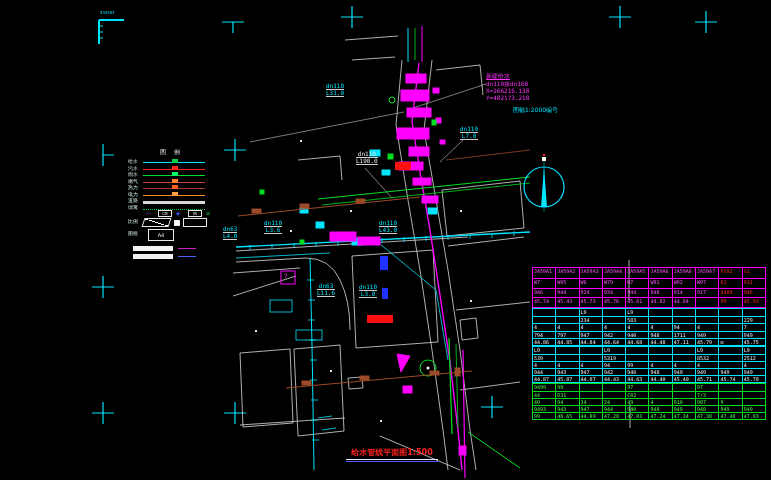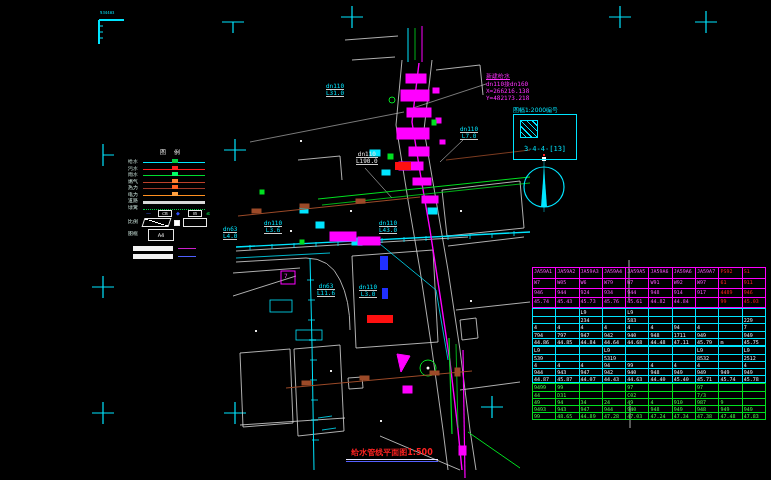--- a/index.html
+++ b/index.html
@@ -202,24 +202,20 @@
       <polygon points="541,207 547,207 544,167" fill="#00e5ff"></polygon>
       <path d="M544,160 V212" stroke="#00e5ff" stroke-width="0.5"></path>
       <rect x="542" y="157" width="4" height="4" fill="#ffffff"></rect>
       <rect x="543" y="154" width="2" height="2" fill="#ff2020"></rect>
     </g>
   </svg>
 
   <div id="annotation"><div class="a0">新建给水</div><div>dn110接dn160</div><div>X=266216.138</div><div>Y=482173.218</div></div>
 
   <div id="index-label">图幅1:2000编号</div>
-  <div id="index-box">
-    <div id="index-hatch"></div>
-    <div id="index-code">3-4-4-[13]</div>
-  </div>
 
   <div id="legend">
     <div id="legend-header">图例</div>
   <div class="lg-row" style="top: 12px; width: 80px;">
         <div class="lg-label">给水</div>
         <div class="lg-line" style="background: rgb(0, 229, 255);"></div>
         <div class="lg-blob" style="background: rgb(0, 204, 68);"></div>
       </div>
       <div class="lg-row" style="top: 18.5px; width: 80px;">
         <div class="lg-label">污水</div>

